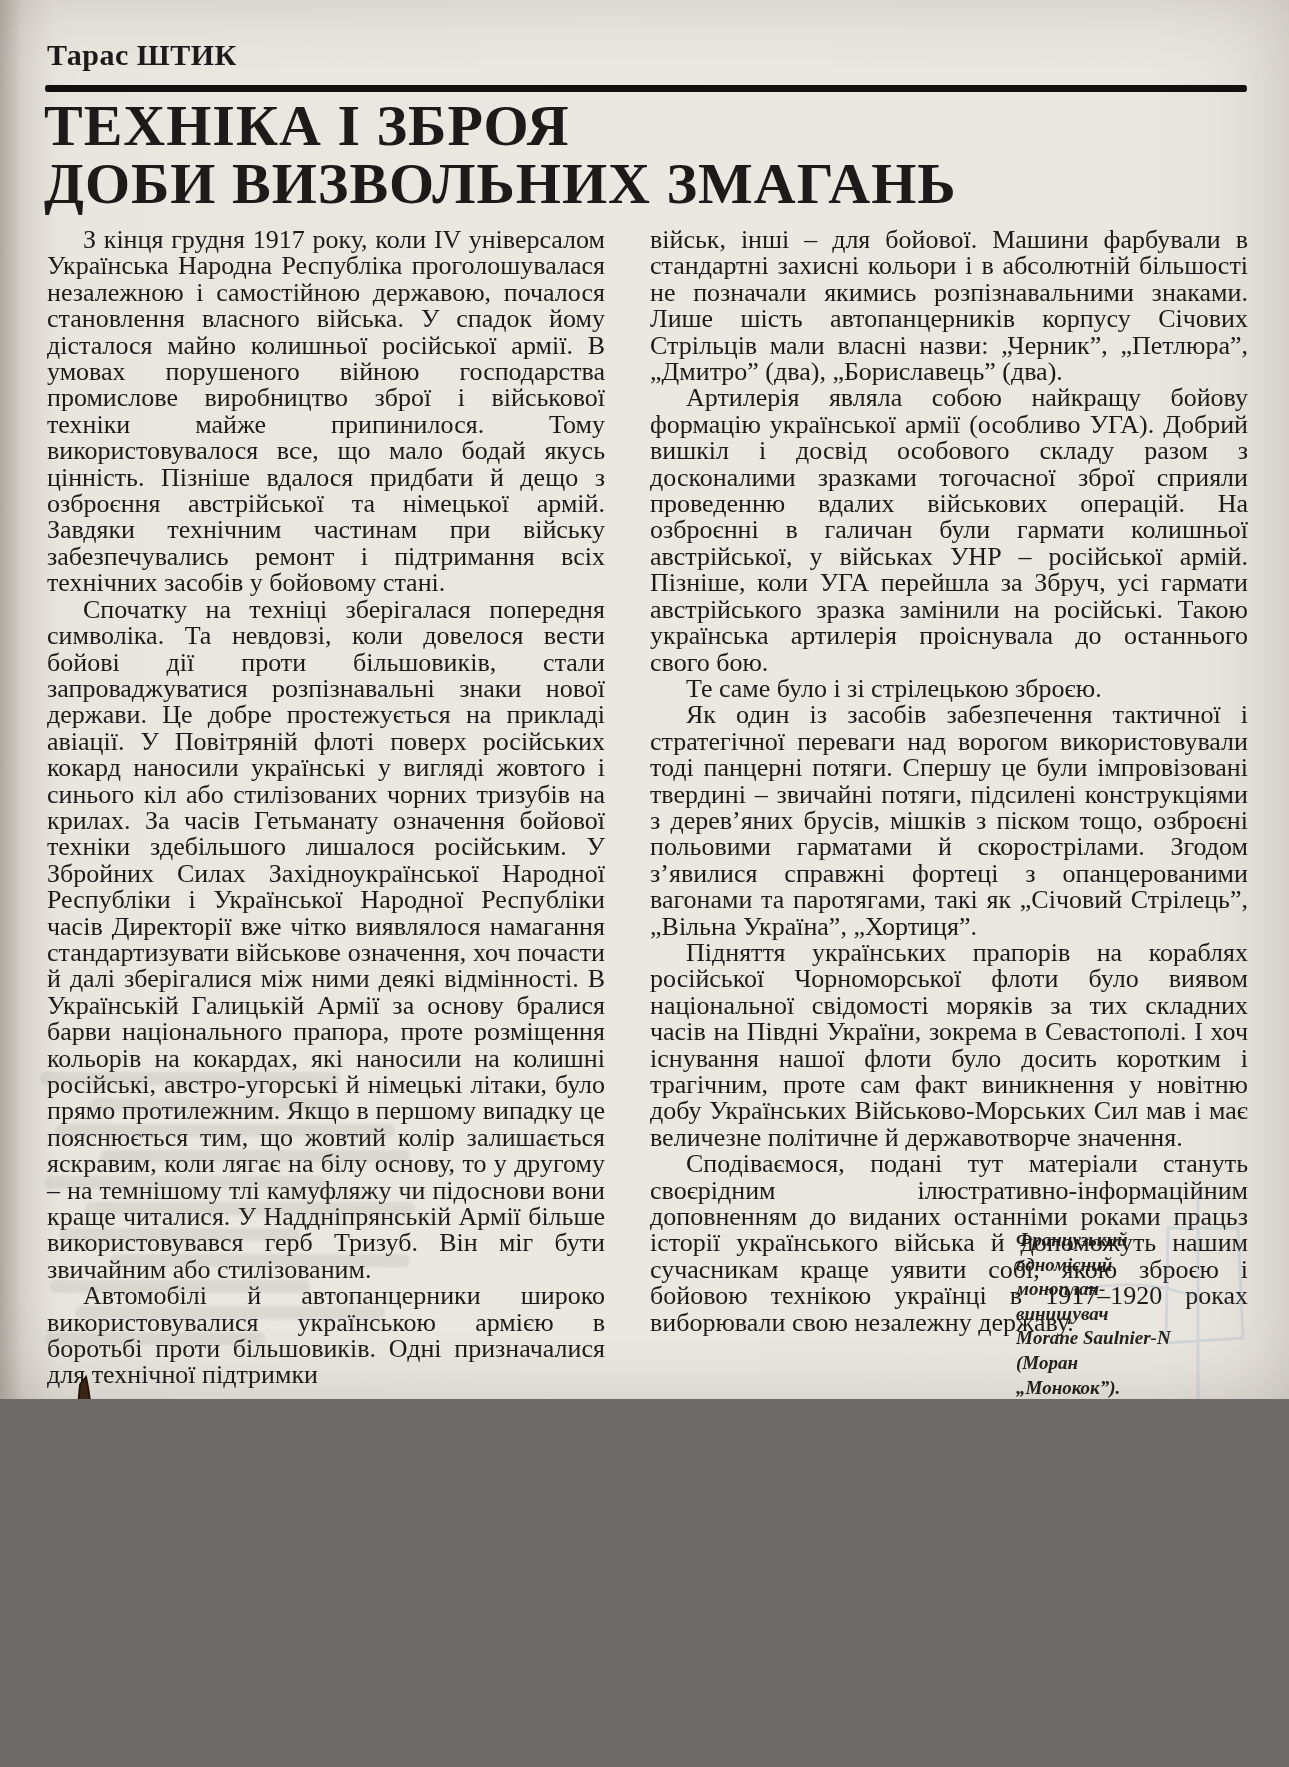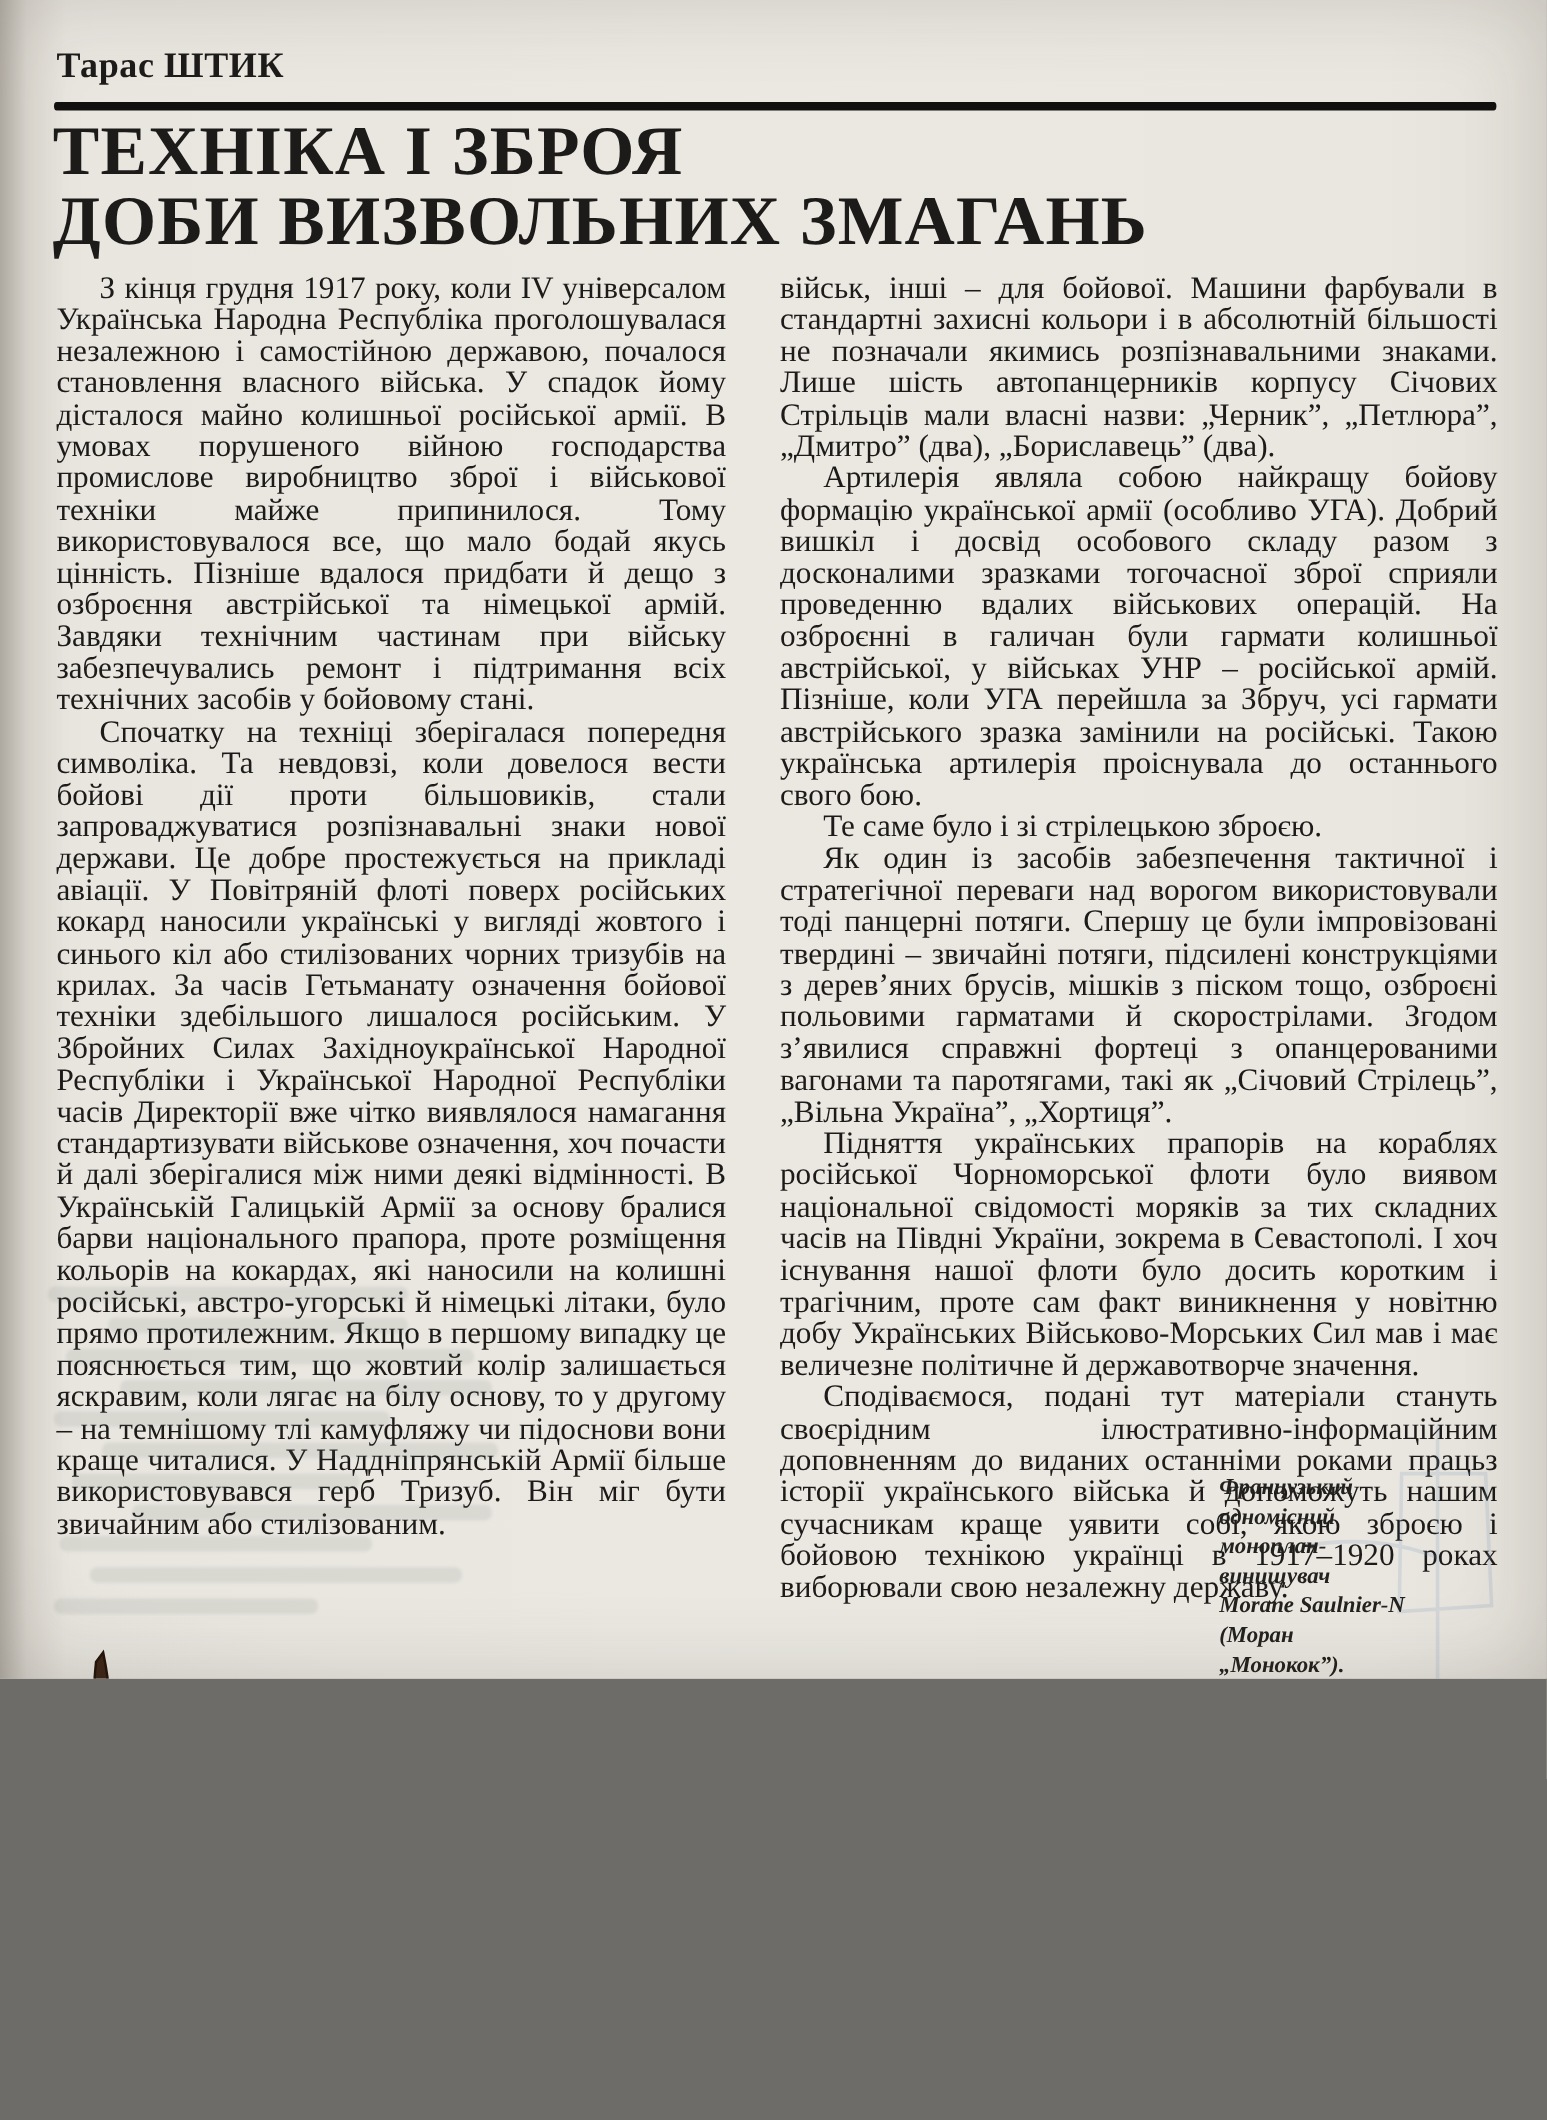--- a/index.html
+++ b/index.html
@@ -44,20 +44,21 @@
   <div class="vignette"></div>
 
   <div class="author">Тарас ШТИК</div>
   <div class="rule"></div>
   <div class="title l2">ДОБИ ВИЗВОЛЬНИХ ЗМАГАНЬ</div>
   <div class="title l1">ТЕХНІКА І ЗБРОЯ</div>
 
   <div class="col left">
     <p class="indent">З кінця грудня 1917 року, коли IV універсалом Українська Народна Республіка проголошувалася незалежною і самостійною державою, почалося становлення власного війська. У спадок йому дісталося майно колишньої російської армії. В умовах порушеного війною господарства промислове виробництво зброї і військової техніки майже припинилося. Тому використовувалося все, що мало бодай якусь цінність. Пізніше вдалося придбати й дещо з озброєння австрійської та німецької армій. Завдяки технічним частинам при війську забезпечувались ремонт і підтримання всіх технічних засобів у бойовому стані.</p>
     <p class="indent">Спочатку на техніці зберігалася попередня символіка. Та невдовзі, коли довелося вести бойові дії проти більшовиків, стали запроваджуватися розпізнавальні знаки нової держави. Це добре простежується на прикладі авіації. У Повітряній флоті поверх російських кокард наносили українські у вигляді жовтого і синього кіл або стилізованих чорних тризубів на крилах. За часів Гетьманату означення бойової техніки здебільшого лишалося російським. У Збройних Силах Західноукраїнської Народної Республіки і Української Народної Республіки часів Директорії вже чітко виявлялося намагання стандартизувати військове означення, хоч почасти й далі зберігалися між ними деякі відмінності. В Українській Галицькій Армії за основу бралися барви національного прапора, проте розміщення кольорів на кокардах, які наносили на колишні російські, австро-угорські й німецькі літаки, було прямо протилежним. Якщо в першому випадку це пояснюється тим, що жовтий колір залишається яскравим, коли лягає на білу основу, то у другому – на темнішому тлі камуфляжу чи підоснови вони краще читалися. У Наддніпрянській Армії більше використовувався герб Тризуб. Він міг бути звичайним або стилізованим.</p>
+    <p class="indent">Автомобілі й автопанцерники широко використовувалися українською армією в боротьбі проти більшовиків. Одні призначалися для технічної підтримки</p>
   </div>
   <div class="col right">
     <p>військ, інші – для бойової. Машини фарбували в стандартні захисні кольори і в абсолютній більшості не позначали якимись розпізнавальними знаками. Лише шість автопанцерників корпусу Січових Стрільців мали власні назви: „Черник”, „Петлюра”, „Дмитро” (два), „Бориславець” (два).</p>
     <p class="indent">Артилерія являла собою найкращу бойову формацію української армії (особливо УГА). Добрий вишкіл і досвід особового складу разом з досконалими зразками тогочасної зброї сприяли проведенню вдалих військових операцій. На озброєнні в галичан були гармати колишньої австрійської, у військах УНР – російської армій. Пізніше, коли УГА перейшла за Збруч, усі гармати австрійського зразка замінили на російські. Такою українська артилерія проіснувала до останнього свого бою.</p>
     <p class="indent">Те саме було і зі стрілецькою зброєю.</p>
     <p class="indent">Як один із засобів забезпечення тактичної і стратегічної переваги над ворогом використовували тоді панцерні потяги. Спершу це були імпровізовані твердині – звичайні потяги, підсилені конструкціями з дерев’яних брусів, мішків з піском тощо, озброєні польовими гарматами й скорострілами. Згодом з’явилися справжні фортеці з опанцерованими вагонами та паротягами, такі як „Січовий Стрілець”, „Вільна Україна”, „Хортиця”.</p>
     <p class="indent">Підняття українських прапорів на кораблях російської Чорноморської флоти було виявом національної свідомості моряків за тих складних часів на Півдні України, зокрема в Севастополі. І хоч існування нашої флоти було досить коротким і трагічним, проте сам факт виникнення у новітню добу Українських Військово-Морських Сил мав і має величезне політичне й державотворче значення.</p>
     <p class="indent">Сподіваємося, подані тут матеріали стануть своєрідним ілюстративно-інформаційним доповненням до виданих останніми роками працьз історії українського війська й допоможуть нашим сучасникам краще уявити собі, якою зброєю і бойовою технікою українці в 1917–1920 роках виборювали свою незалежну державу.</p>
   </div>
 

